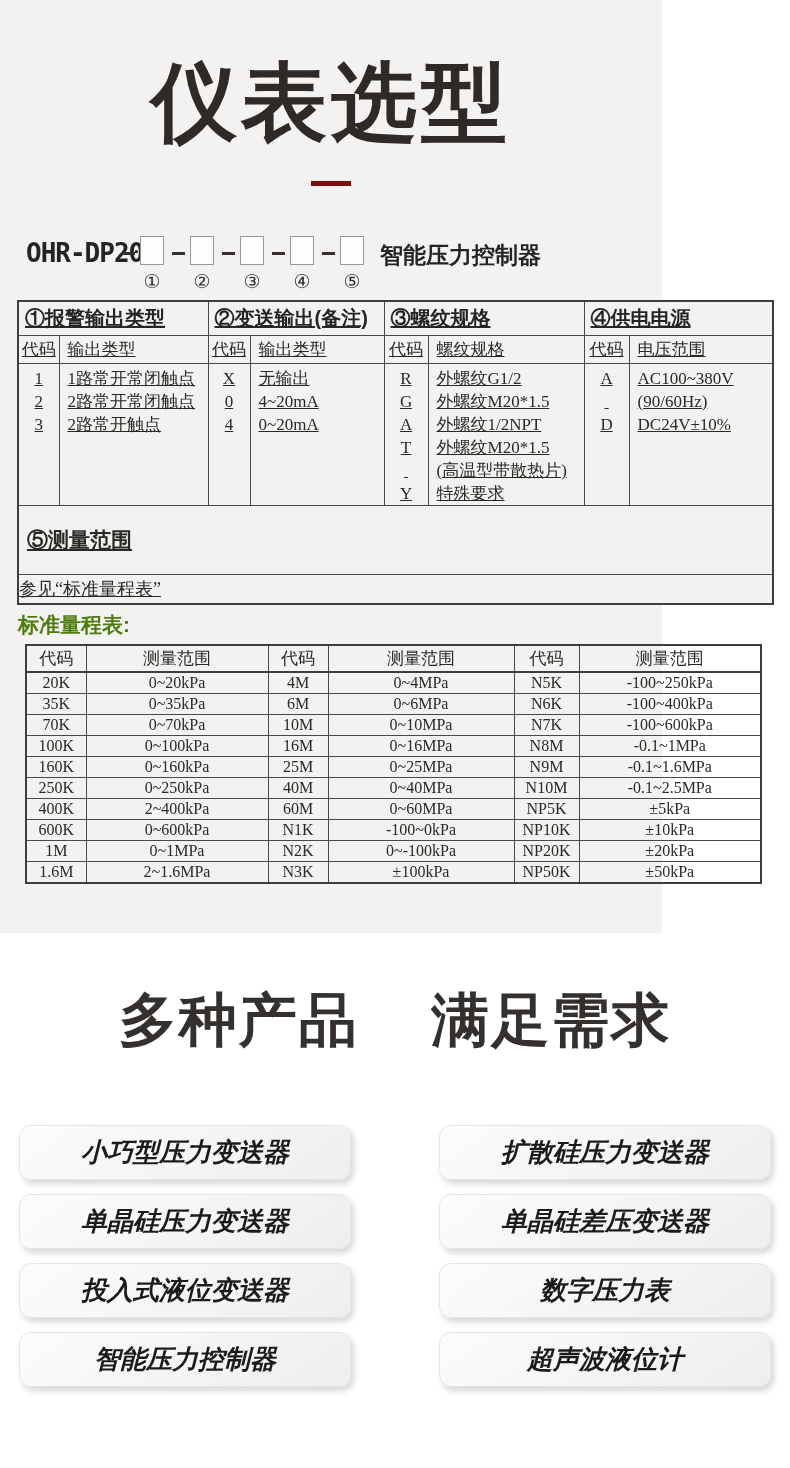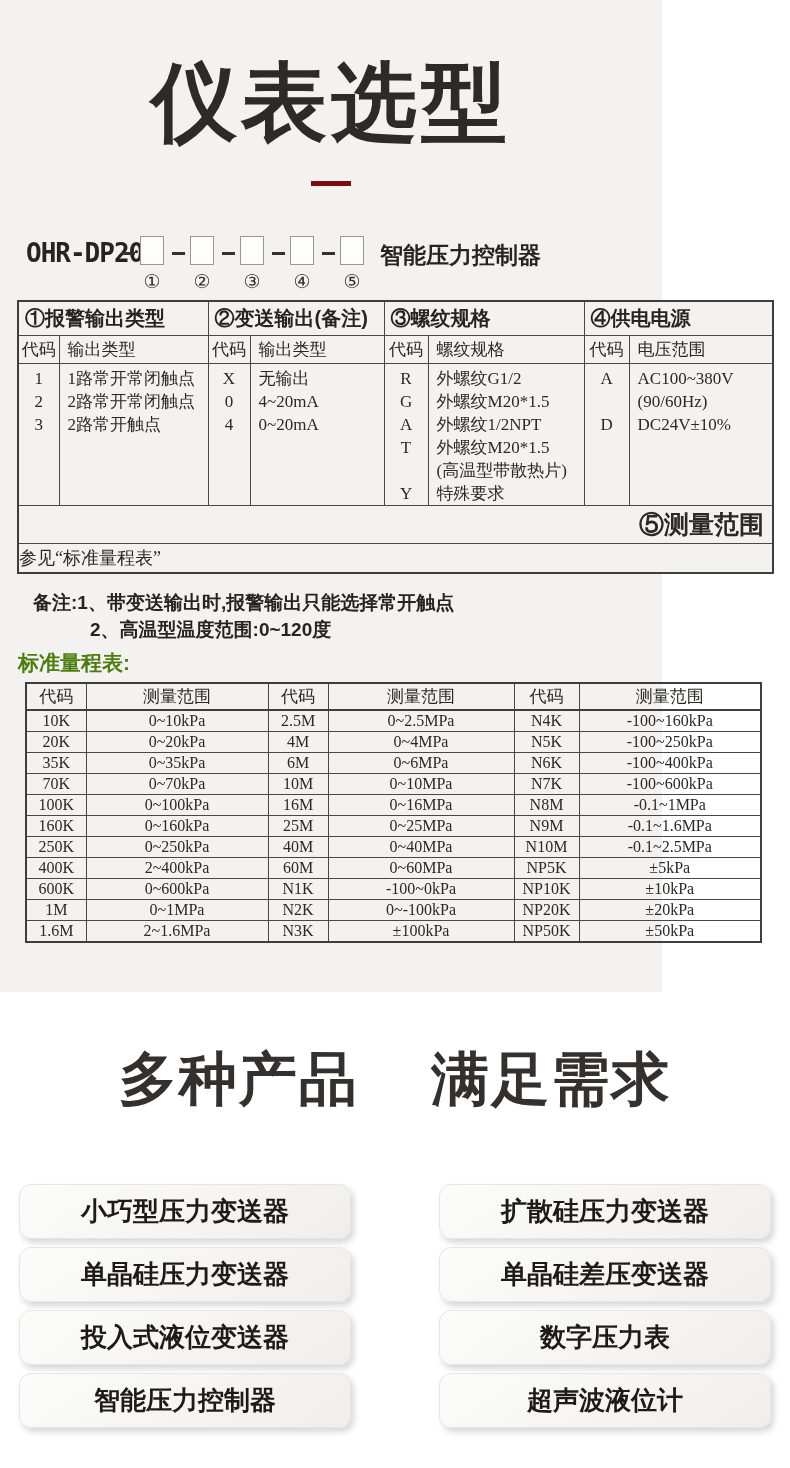--- a/index.html
+++ b/index.html
@@ -37,36 +37,36 @@
   }
   .model-circle {
     position:absolute; top:38px; width:50px; text-align:center;
     font-family:"Liberation Serif", serif; font-size:19px; color:#33302e;
   }
 
   
   table { border-collapse:collapse; }
   .sel-table {
     margin:2px 17px 0; width:755px; table-layout:fixed;
-    border:2px solid #3f3e3d; background:#f3f2f1;
+    border:2px solid #3f3e3d; background:#f3f2f1;text-decoration:underline;
   }
   .sel-table th, .sel-table td { border:1px solid #4a4846; }
   .sel-section-header {
     font-size:20px; font-weight:bold; text-align:left;
     padding:3px 6px; height:31px; color:#262422;
     font-family:"Liberation Sans", sans-serif;
   }
   .sel-sub { font-family:"Liberation Serif", serif; font-size:17px; font-weight:normal; height:28px; color:#2b2926; }
   .sel-sub.code { text-align:center; }
   .sel-sub.val { text-align:left; padding-left:8px; }
   .sel-data { vertical-align:top; font-family:"Liberation Serif", serif; font-size:17px; padding-top:3px; height:138px; }
   .sel-data .line { line-height:23px; white-space:nowrap; }
   .sel-data.code .line { text-align:center; }
   .sel-data.val .line { padding-left:8px; }
-  .sel-footer-title { font-size:25px; font-weight:bold; text-align:right; padding:2px 8px; height:25px; font-family:"Liberation Sans", sans-serif; }
+  .sel-footer-title { font-size:21px; font-weight:bold; text-align:left; padding:20px 8px; height:25px; font-family:"Liberation Sans", sans-serif; }
   .sel-footer-note { font-family:"Liberation Serif", serif; font-size:18px; text-align:left; padding:2px 0; height:24px; }
 
   
   .notes { margin:15px 0 0 33px; font-size:19px; font-weight:bold; line-height:27px; color:#262422; }
   .notes .note-2 { padding-left:57px; }
 
   
   .range-heading { margin:6px 0 5px 18px; font-size:21px; font-weight:bold; color:#4d7c0f; }
   .range-table {
     margin-left:25px; width:735px; table-layout:fixed;
@@ -79,21 +79,22 @@
   .range-table th { font-size:17px; height:22px; border-bottom:2px solid #3f3e3d; }
 
   
   .products-heading {
     padding-top:48px; text-align:center; font-size:58px; font-weight:900;
     letter-spacing:2px; color:#33302e; white-space:pre; line-height:1.35;
   }
   .products-grid {
     margin:66px 19px 0; display:grid;
     grid-template-columns:332px 332px; justify-content:space-between;
-    row-gap:8px;
+    row-gap:14px;
+    font-style:italic;
   }
   .product-button {
     height:55px; border-radius:12px; cursor:pointer;
     background:linear-gradient(145deg,#fcfcfb 0%,#efeeec 100%);
     border:1px solid #e6e5e3;
     box-shadow:3px 4px 6px rgba(0,0,0,0.16), -1px -1px 0 #ffffff;
     display:flex; align-items:center; justify-content:center;
   }
   .product-button span { font-size:26px; font-weight:bold; color:#1d1b1a; }
 </style>
@@ -188,24 +189,20 @@
         </tr>
         <tr>
           <td class="sel-footer-title" colspan="8">⑤测量范围</td>
         </tr>
         <tr>
           <td class="sel-footer-note" colspan="8">参见“标准量程表”</td>
         </tr>
       </tbody>
   </table>
 
-  <div class="notes">
-    <div class="note-1">备注:1、带变送输出时,报警输出只能选择常开触点</div>
-    <div class="note-2">2、高温型温度范围:0~120度</div>
-  </div>
 
   <div class="range-heading">标准量程表:</div>
 
   <table class="range-table">
     <colgroup>
       <col style="width:60px">
         <col style="width:182px">
       <col style="width:60px">
         <col style="width:186px">
       <col style="width:65px">
@@ -216,28 +213,20 @@
           <th>代码</th>
           <th>测量范围</th>
           <th>代码</th>
           <th>测量范围</th>
           <th>代码</th>
           <th>测量范围</th>
         </tr>
       </thead>
     <tbody id="range-body">
         <tr>
-          <td>10K</td>
-          <td>0~10kPa</td>
-          <td>2.5M</td>
-          <td>0~2.5MPa</td>
-          <td>N4K</td>
-          <td>-100~160kPa</td>
-        </tr>
-        <tr>
           <td>20K</td>
           <td>0~20kPa</td>
           <td>4M</td>
           <td>0~4MPa</td>
           <td>N5K</td>
           <td>-100~250kPa</td>
         </tr>
         <tr>
           <td>35K</td>
           <td>0~35kPa</td>

